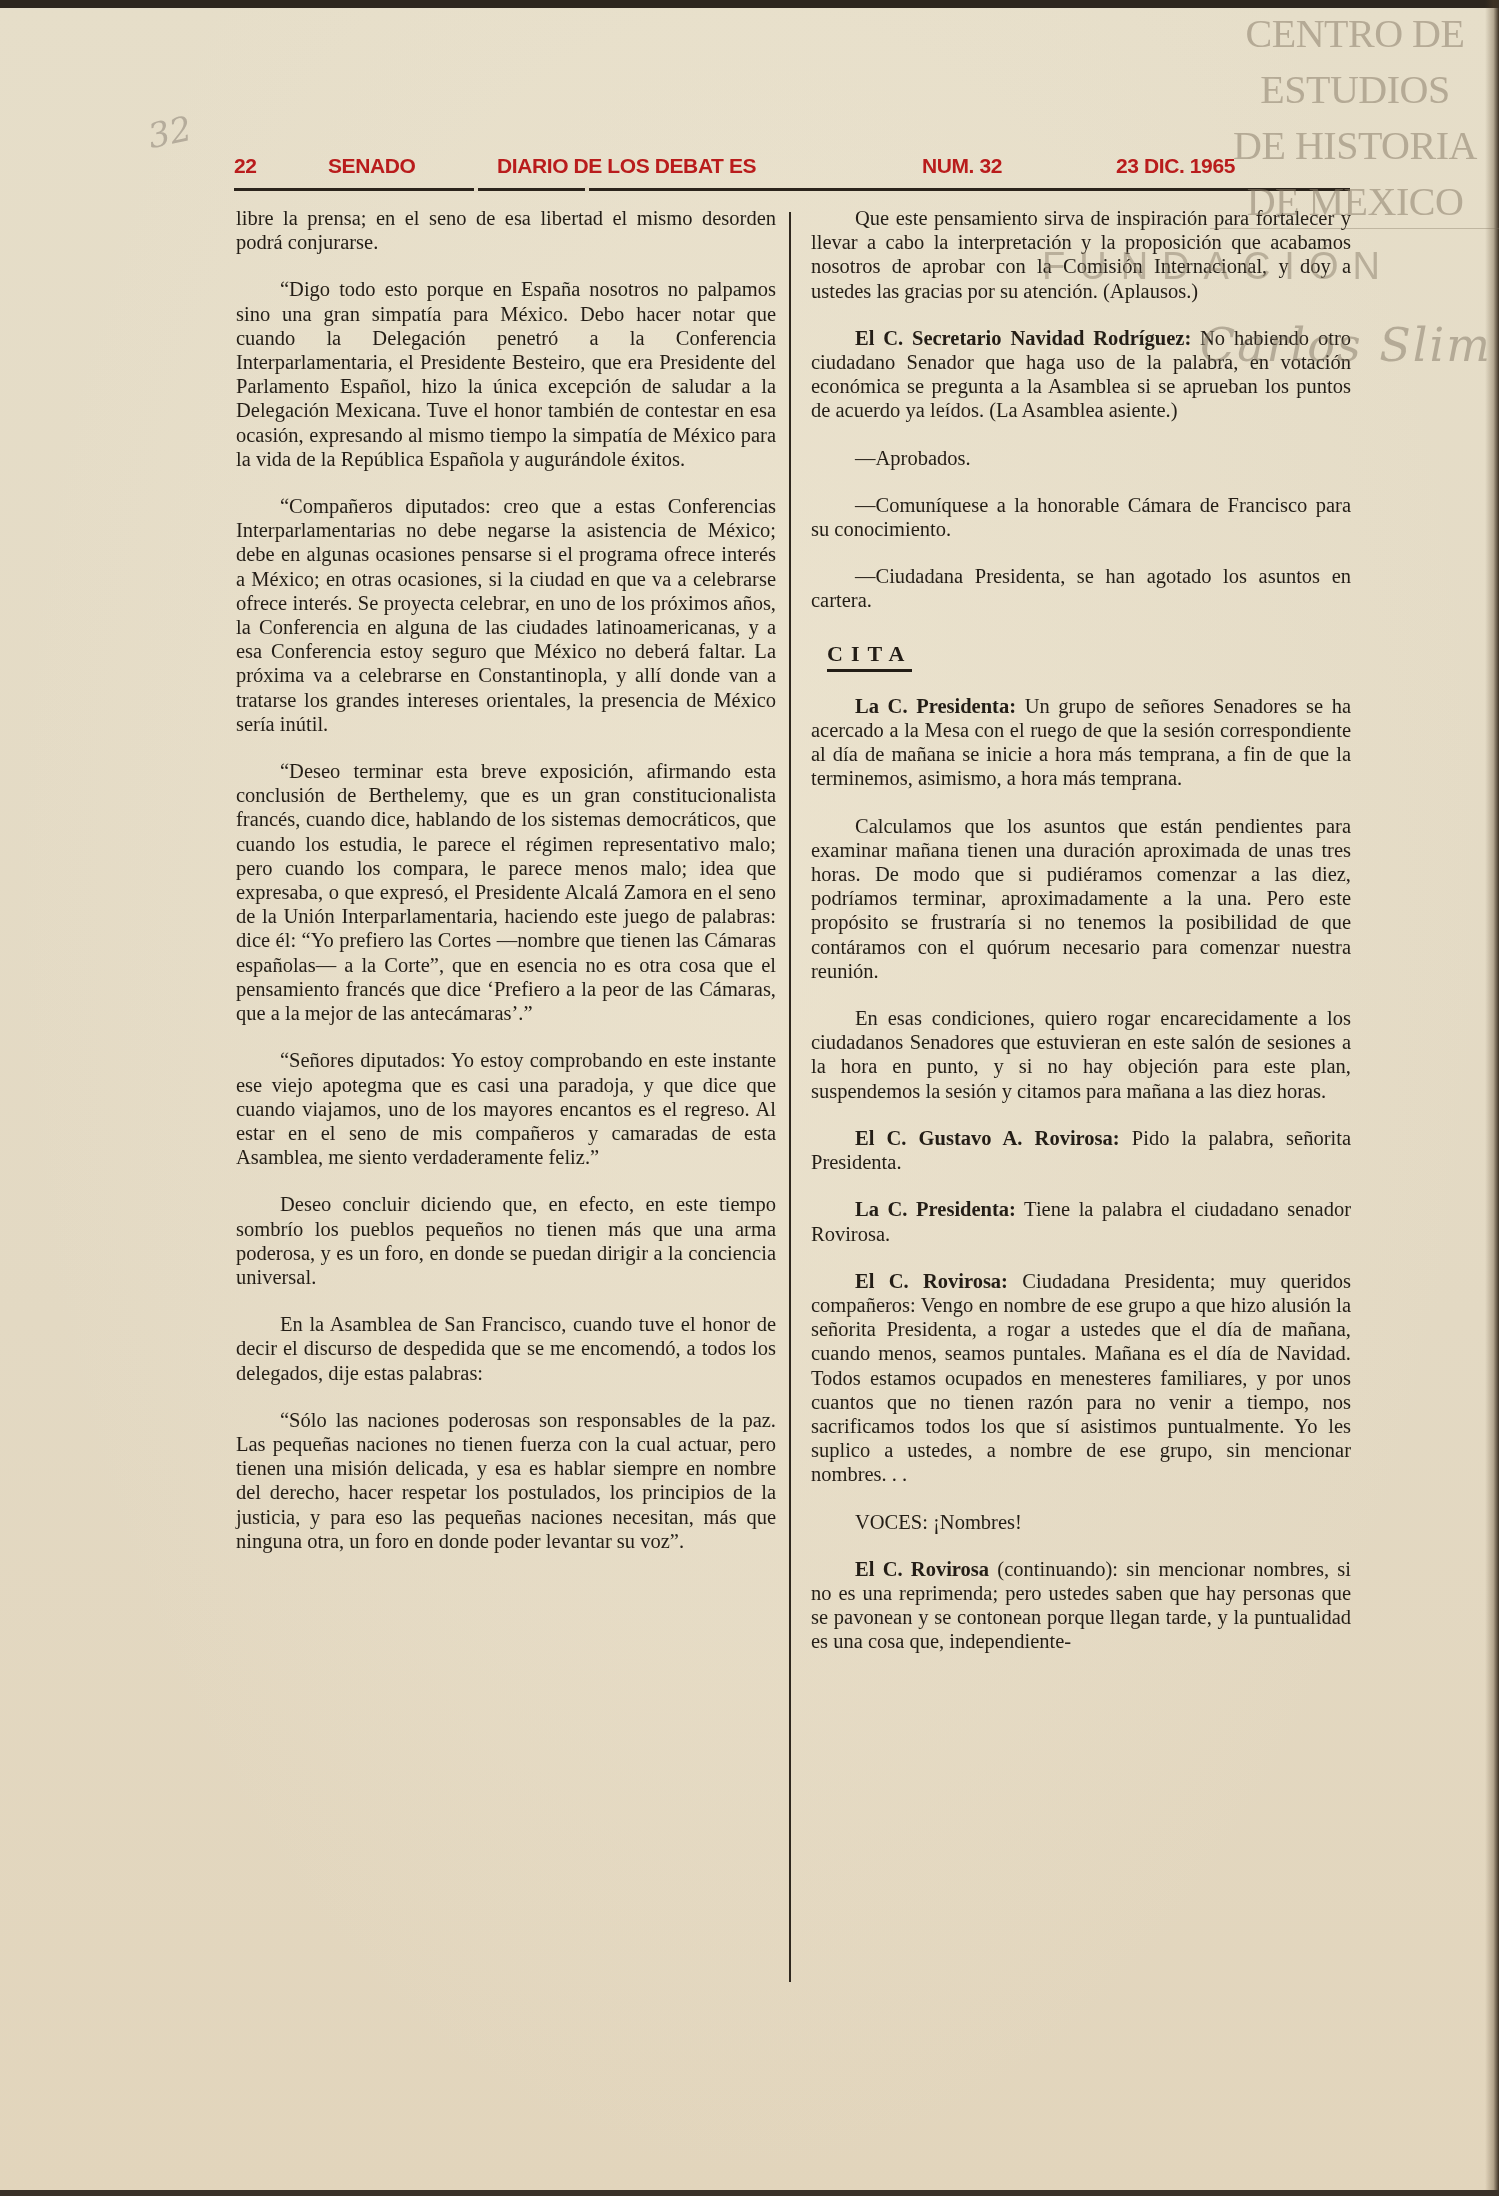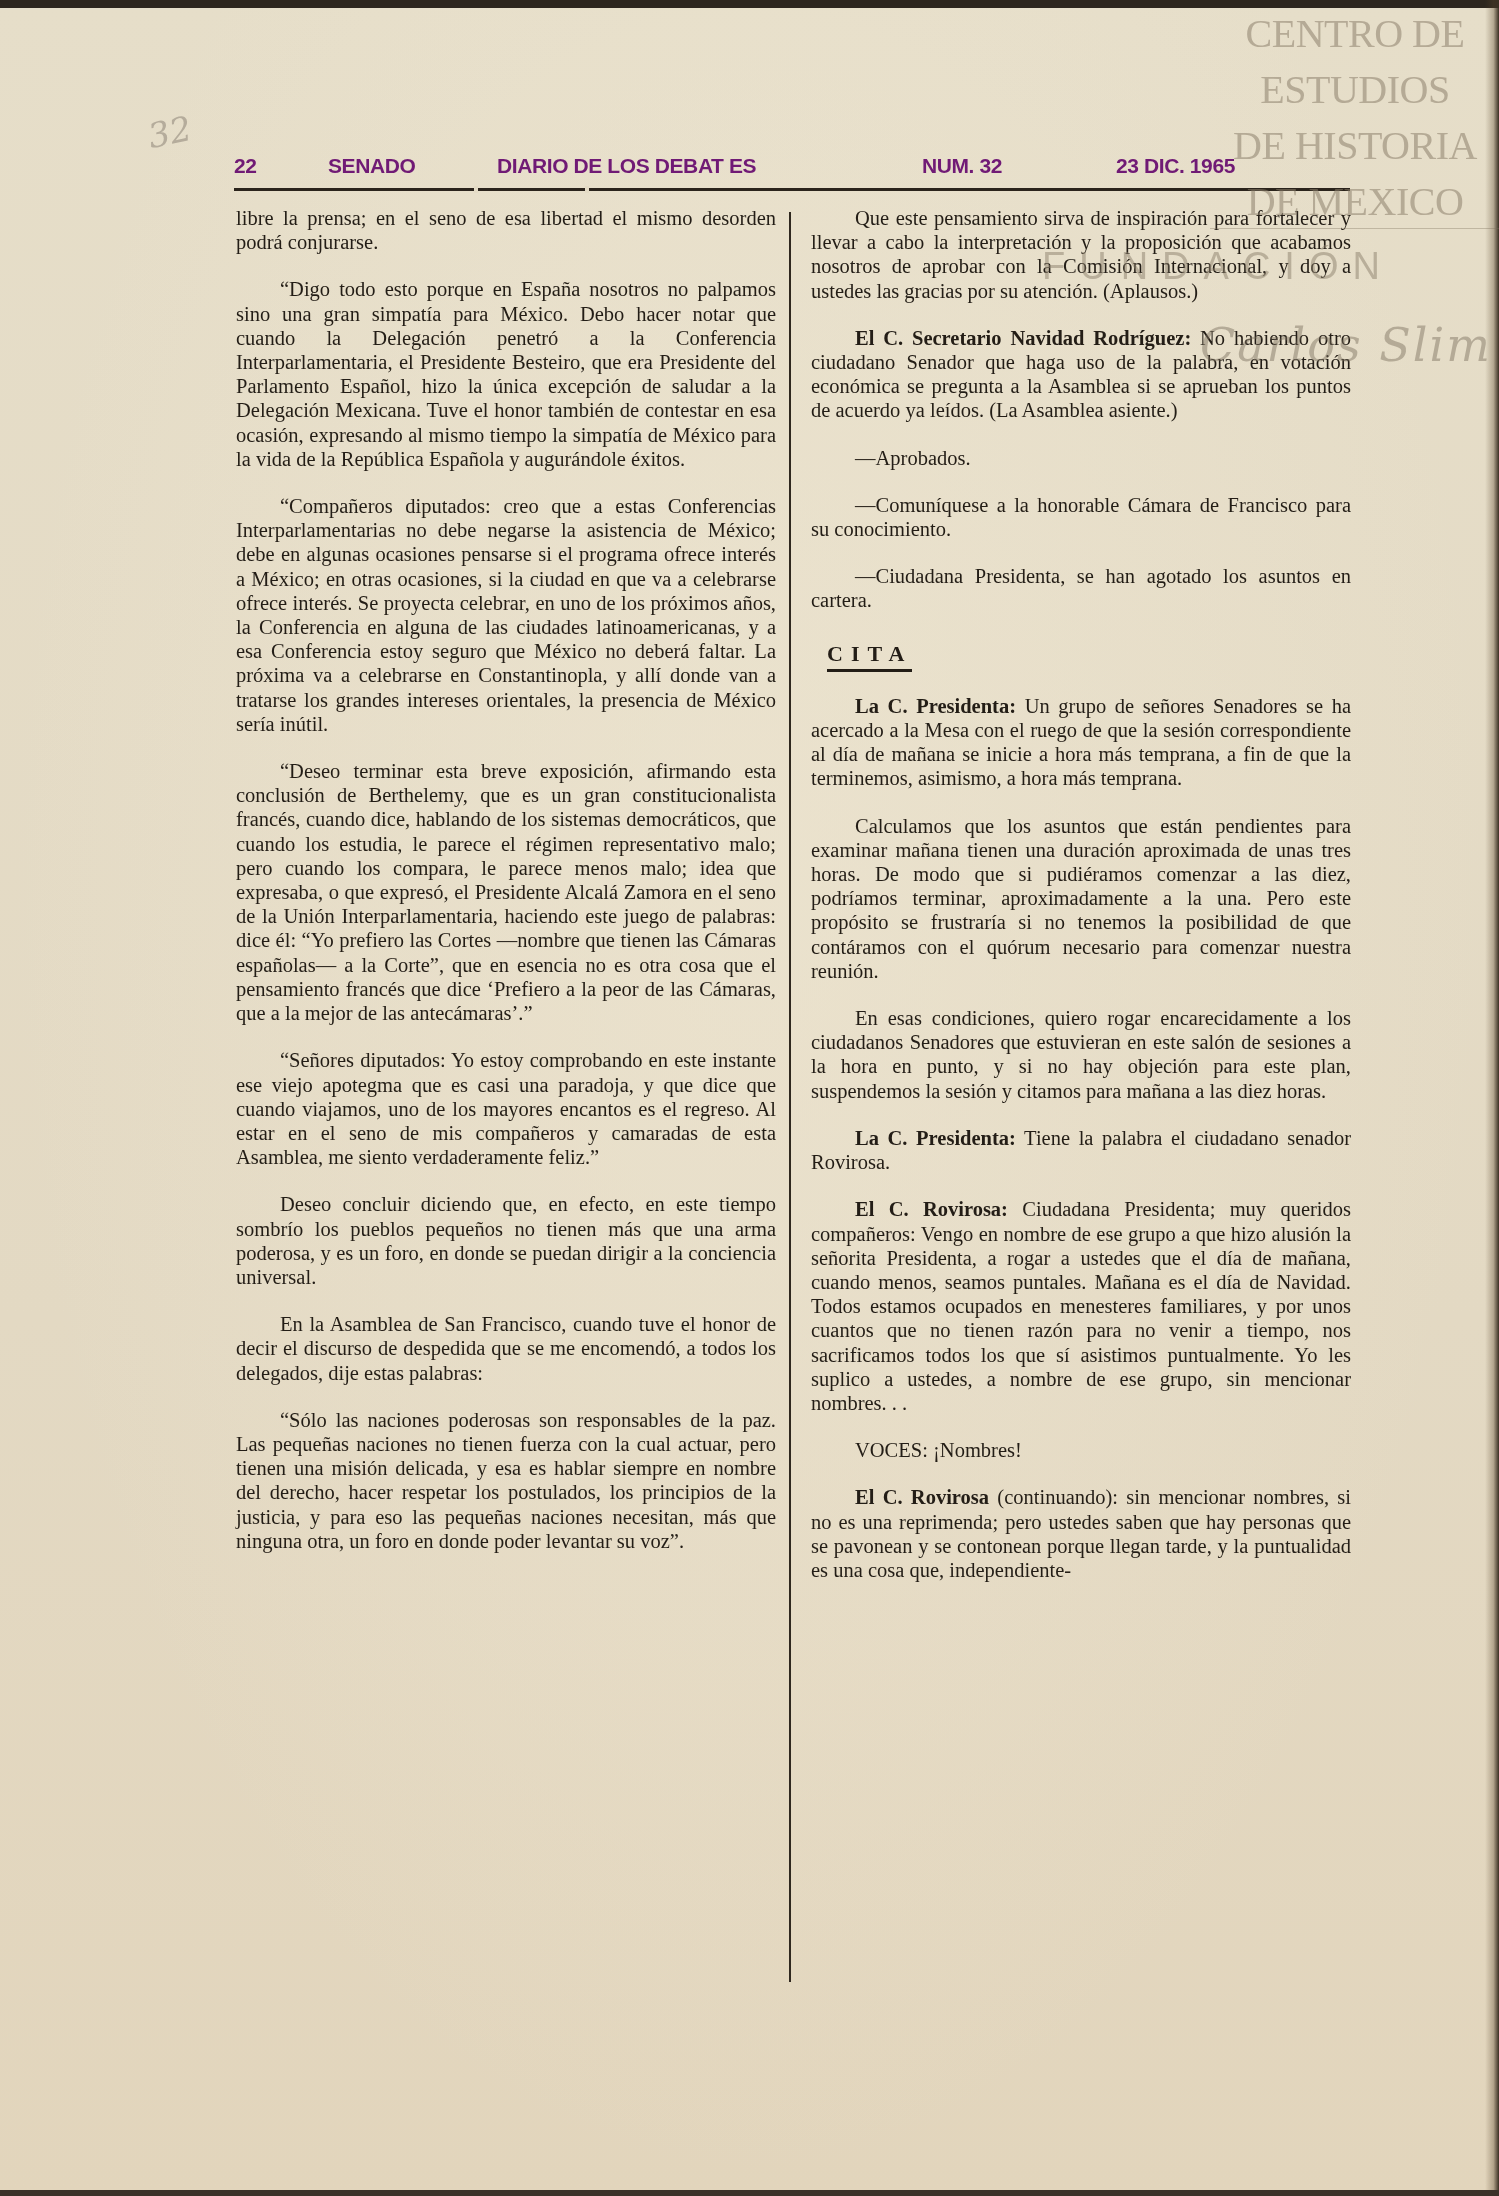--- a/index.html
+++ b/index.html
@@ -14,21 +14,21 @@
   }
   .top-edge { position: absolute; left: 0; top: 0; width: 1499px; height: 8px; background: #2d261e; }
   .bottom-edge { position: absolute; left: 0; bottom: 0; width: 1499px; height: 6px; background: #3a3128; }
   .right-edge { position: absolute; right: 0; top: 0; width: 14px; height: 2196px;
     background: linear-gradient(90deg, rgba(120,100,70,0) 0%, rgba(90,70,45,0.35) 60%, #3a2f22 100%); }
   .pencil-note { position: absolute; left: 148px; top: 112px; font-family: "DejaVu Serif", serif;
     font-style: italic; font-size: 34px; color: #a59c8d; transform: rotate(-12deg); opacity: 0.75; }
 
   .header { position: absolute; left: 234px; top: 154px; width: 1120px; height: 30px;
     font-family: "Liberation Sans Narrow", "Liberation Sans", sans-serif; font-weight: bold;
-    font-size: 21px; letter-spacing: -0.4px; color: #701a75; }
+    font-size: 21px; letter-spacing: -0.4px; color: #b91c1c; }
   .header span { position: absolute; top: 0; white-space: nowrap; }
   .h-page { left: 0; }
   .h-senado { left: 94px; }
   .h-diario { left: 263px; }
   .h-num { left: 688px; }
   .h-date { left: 882px; }
   .header-rule { position: absolute; left: 234px; top: 188px; width: 1116px; height: 3px; background: #2b241c; }
   .header-rule-gap { position: absolute; top: 186px; width: 4px; height: 7px; background: #e4dbc5; }
 
   .col { position: absolute; top: 206px; font-size: 20.5px; line-height: 24.2px; text-align: justify;
@@ -88,20 +88,21 @@
 <div class="col col-right">
   <p>Que este pensamiento sirva de inspiración para fortalecer y llevar a cabo la interpretación y la proposición que acabamos nosotros de aprobar con la Comisión Internacional, y doy a ustedes las gracias por su atención. (Aplausos.)</p>
   <p><b>El C. Secretario Navidad Rodríguez:</b><span> No habiendo otro ciudadano Senador que haga uso de la palabra, en votación económica se pregunta a la Asamblea si se aprueban los puntos de acuerdo ya leídos. (La Asamblea asiente.)</span></p>
   <p>—Aprobados.</p>
   <p>—Comuníquese a la honorable Cámara de Francisco para su conocimiento.</p>
   <p>—Ciudadana Presidenta, se han agotado los asuntos en cartera.</p>
   <div class="section-title">CITA</div>
   <p><b>La C. Presidenta:</b><span> Un grupo de señores Senadores se ha acercado a la Mesa con el ruego de que la sesión correspondiente al día de mañana se inicie a hora más temprana, a fin de que la terminemos, asimismo, a hora más temprana.</span></p>
   <p>Calculamos que los asuntos que están pendientes para examinar mañana tienen una duración aproximada de unas tres horas. De modo que si pudiéramos comenzar a las diez, podríamos terminar, aproximadamente a la una. Pero este propósito se frustraría si no tenemos la posibilidad de que contáramos con el quórum necesario para comenzar nuestra reunión.</p>
   <p>En esas condiciones, quiero rogar encarecidamente a los ciudadanos Senadores que estuvieran en este salón de sesiones a la hora en punto, y si no hay objeción para este plan, suspendemos la sesión y citamos para mañana a las diez horas.</p>
+  <p><b>El C. Gustavo A. Rovirosa:</b><span> Pido la palabra, señorita Presidenta.</span></p>
   <p><b>La C. Presidenta:</b><span> Tiene la palabra el ciudadano senador Rovirosa.</span></p>
   <p><b>El C. Rovirosa:</b><span> Ciudadana Presidenta; muy queridos compañeros: Vengo en nombre de ese grupo a que hizo alusión la señorita Presidenta, a rogar a ustedes que el día de mañana, cuando menos, seamos puntales. Mañana es el día de Navidad. Todos estamos ocupados en menesteres familiares, y por unos cuantos que no tienen razón para no venir a tiempo, nos sacrificamos todos los que sí asistimos puntualmente. Yo les suplico a ustedes, a nombre de ese grupo, sin mencionar nombres. . .</span></p>
   <p>VOCES: ¡Nombres!</p>
   <p><b>El C. Rovirosa</b><span> (continuando): sin mencionar nombres, si no es una reprimenda; pero ustedes saben que hay personas que se pavonean y se contonean porque llegan tarde, y la puntualidad es una cosa que, independiente-</span></p>
 </div>
 
 <div class="watermark">
   <div class="wm-line">CENTRO DE</div>
   <div class="wm-line">ESTUDIOS</div>
   <div class="wm-line">DE HISTORIA</div>

